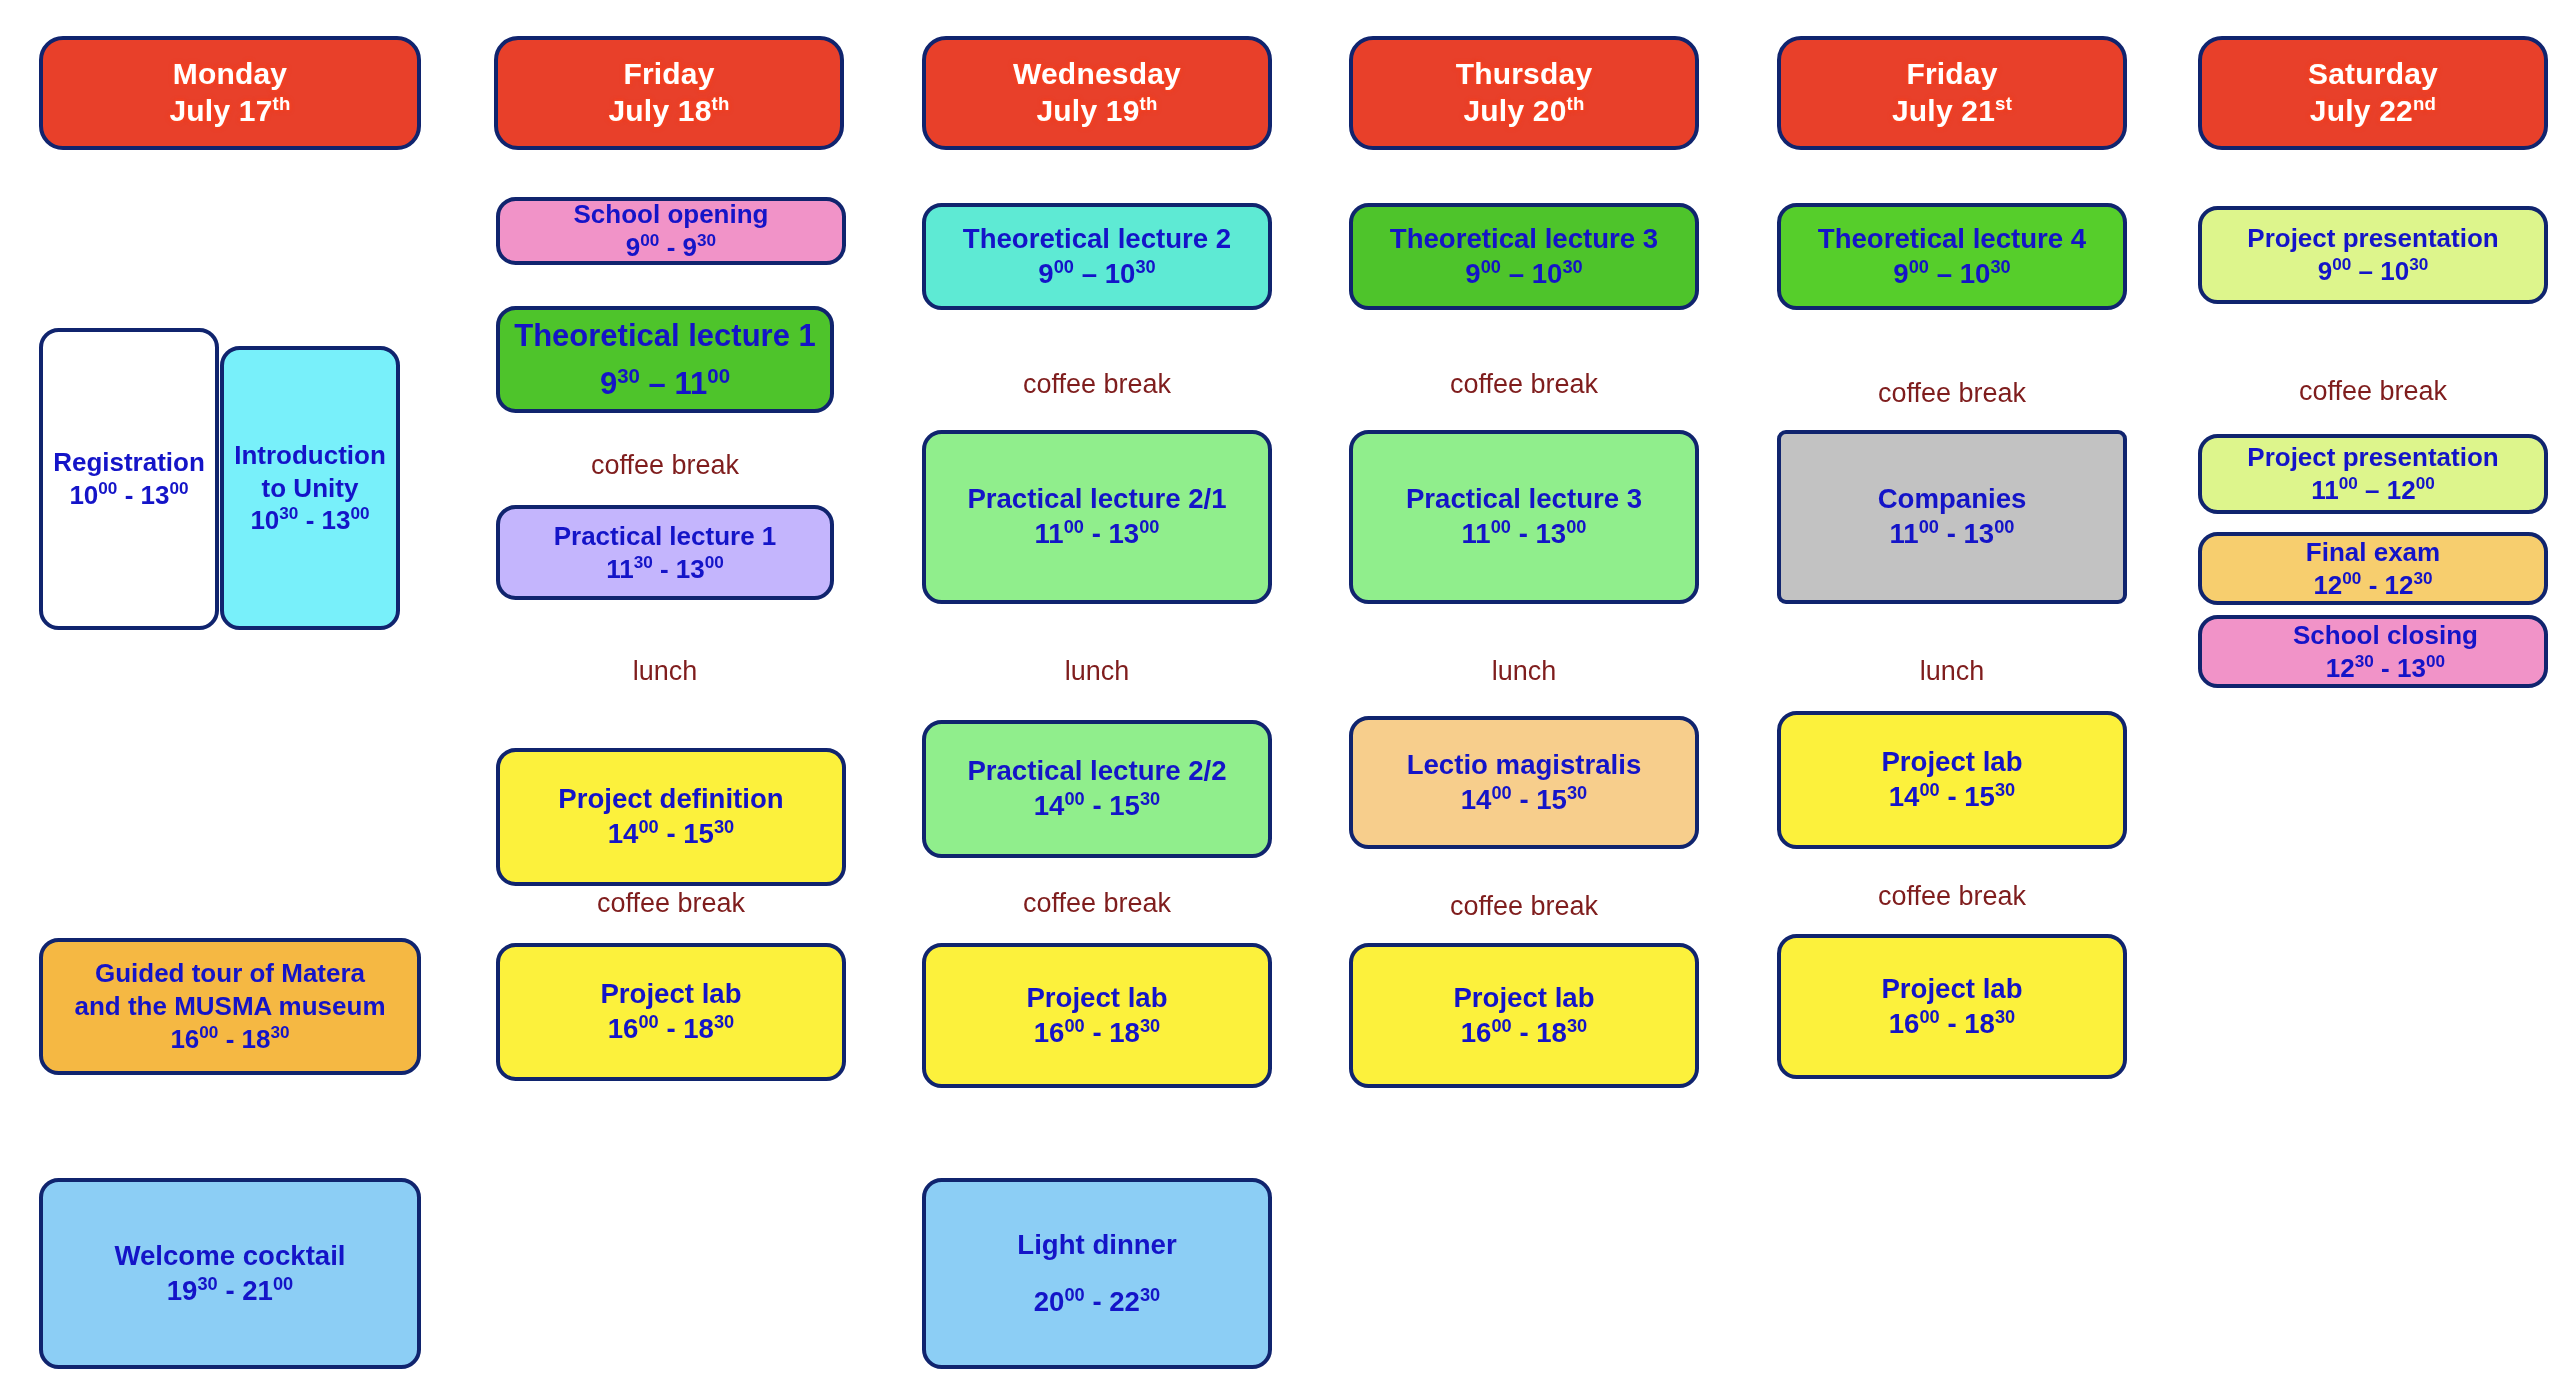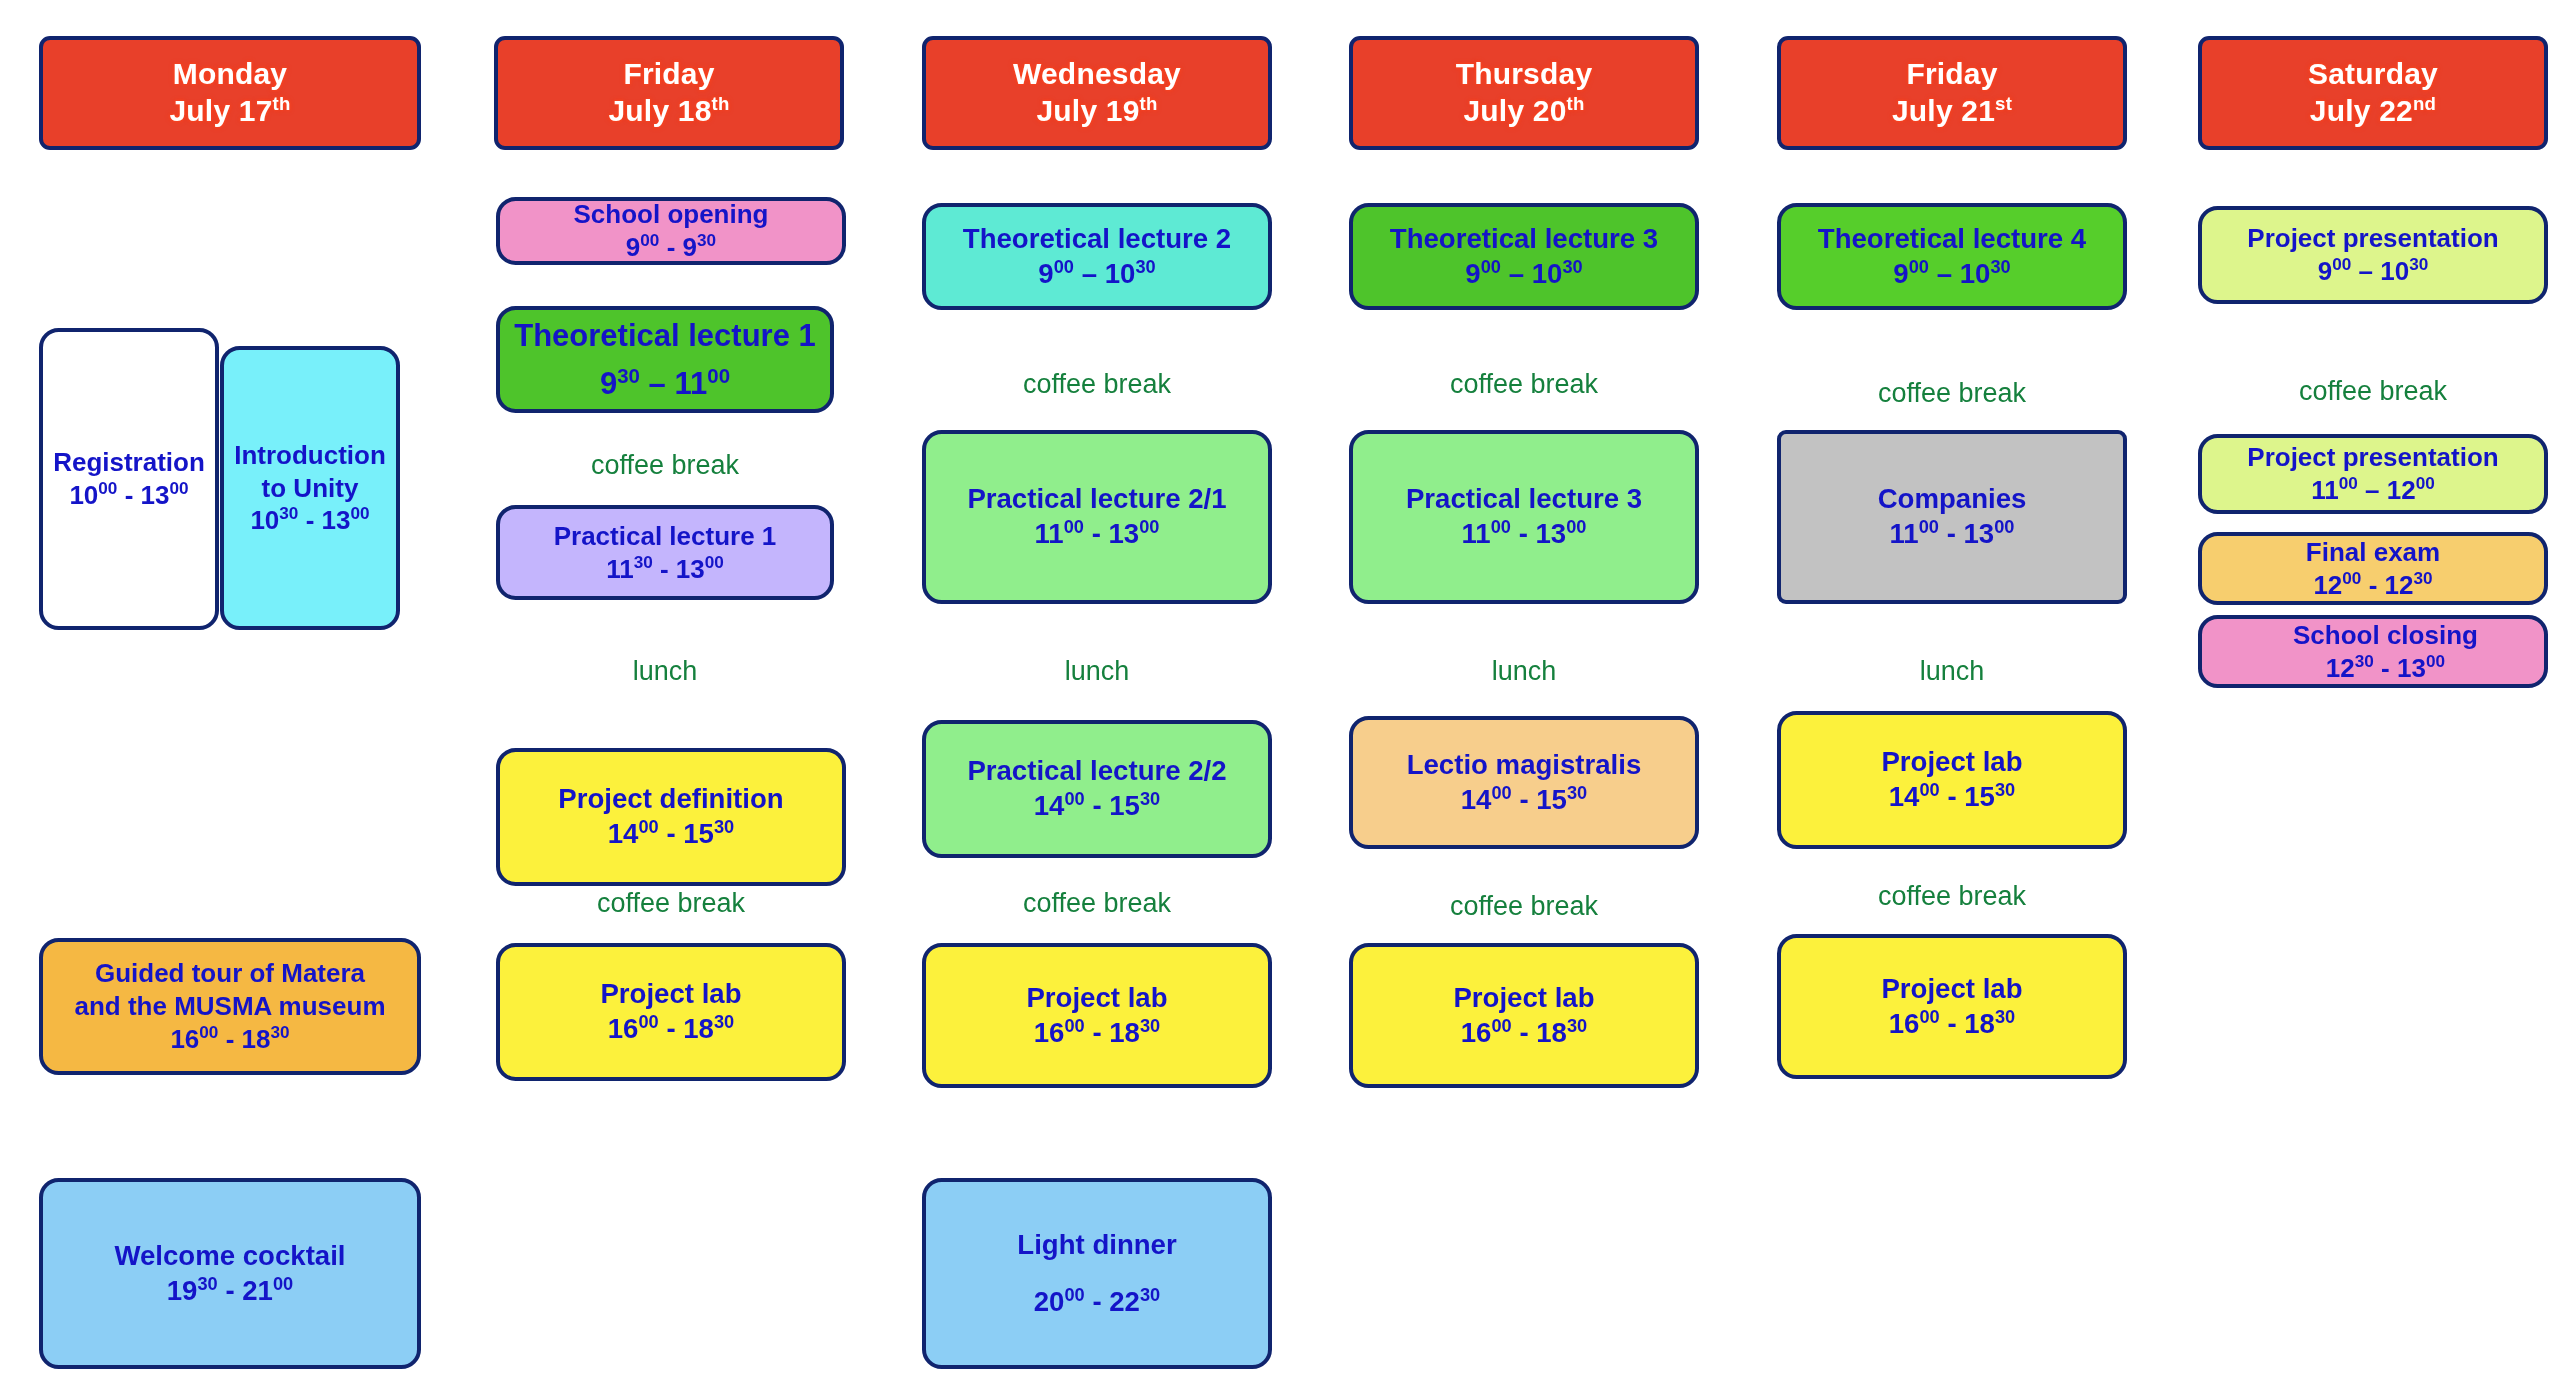--- a/index.html
+++ b/index.html
@@ -21,21 +21,21 @@
     height: 1392px;
     overflow: hidden;
   }
 
   
   .day-header {
     position: absolute;
     box-sizing: border-box;
     background: #E8402A;
     border: 4.4px solid #10246E;
-    border-radius: 11px;
+    border-radius: 24px;
     display: flex;
     flex-direction: column;
     align-items: center;
     justify-content: center;
     color: #ffffff;
     font-weight: bold;
     font-size: 30px;
     line-height: 1.22;
     text-align: center;
     text-shadow: 0 0 5.3px rgba(255,60,20,0.95), 0 0 2.7px rgba(255,80,40,0.9);
@@ -71,21 +71,21 @@
   .event .ev-time { display: block; white-space: nowrap; }
   .event sup {
     font-size: 0.66em;
     vertical-align: super;
     line-height: 0;
   }
 
   
   .break-label {
     position: absolute;
-    color: #15803d;
+    color: #7f1d1d;
     font-size: 27px;
     font-weight: normal;
     text-align: center;
     white-space: nowrap;
     line-height: 1;
   }
 </style>
 </head>
 <body>
 

